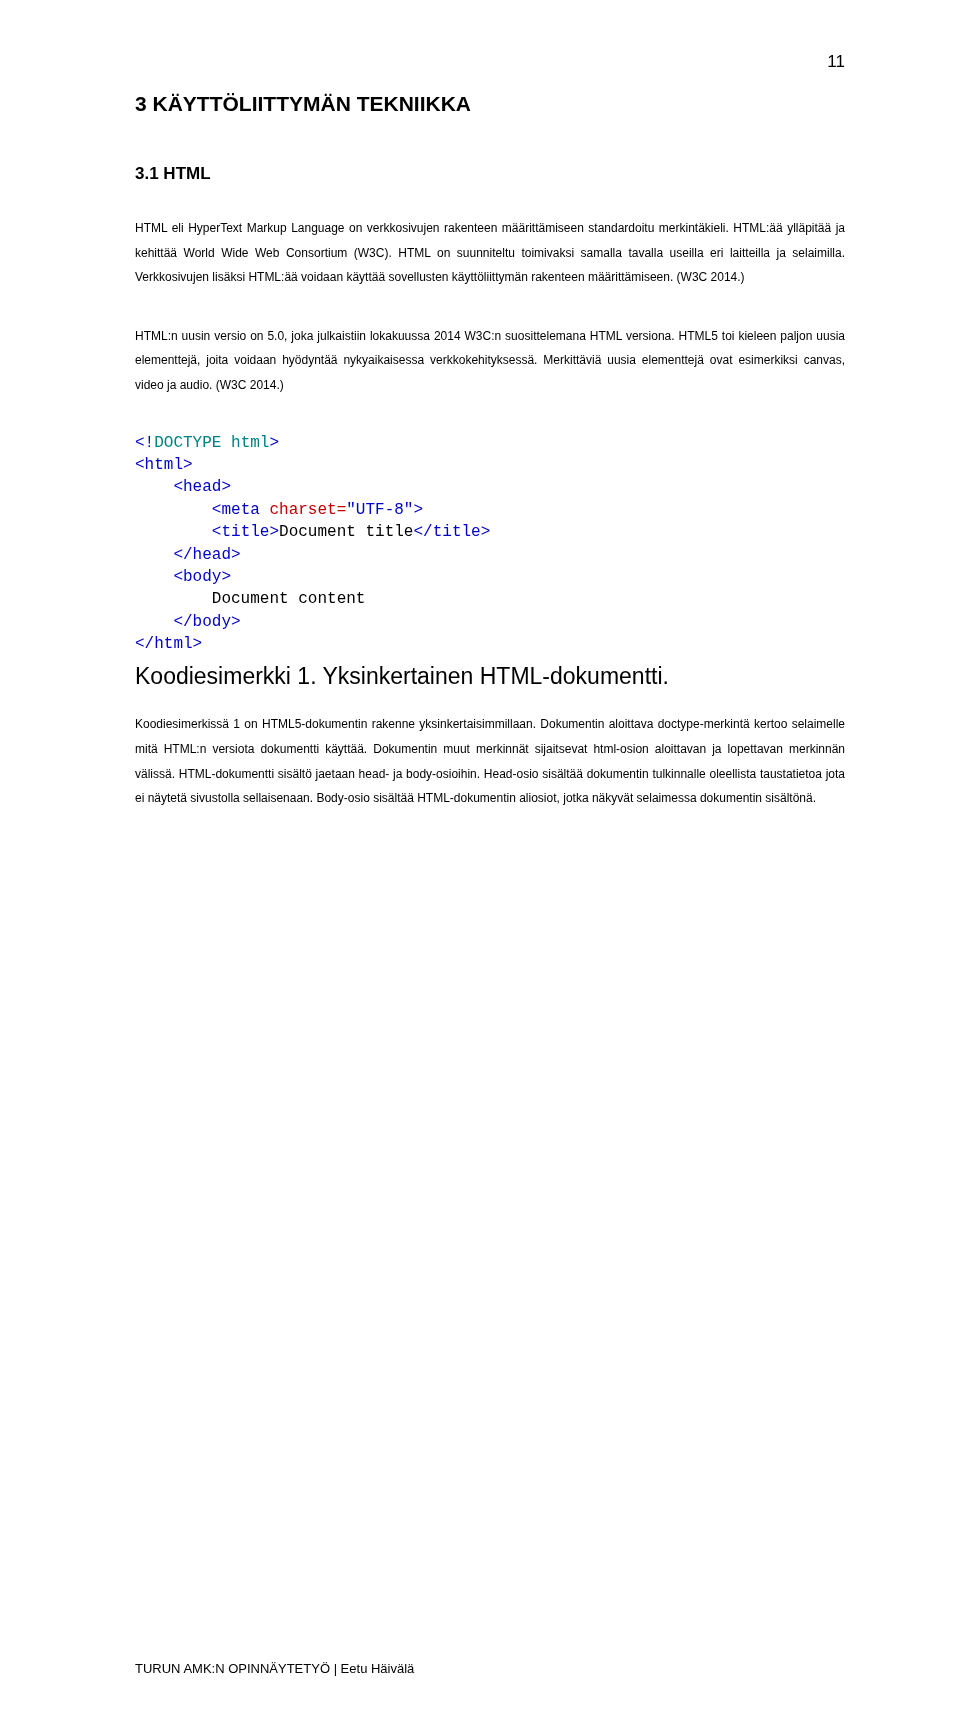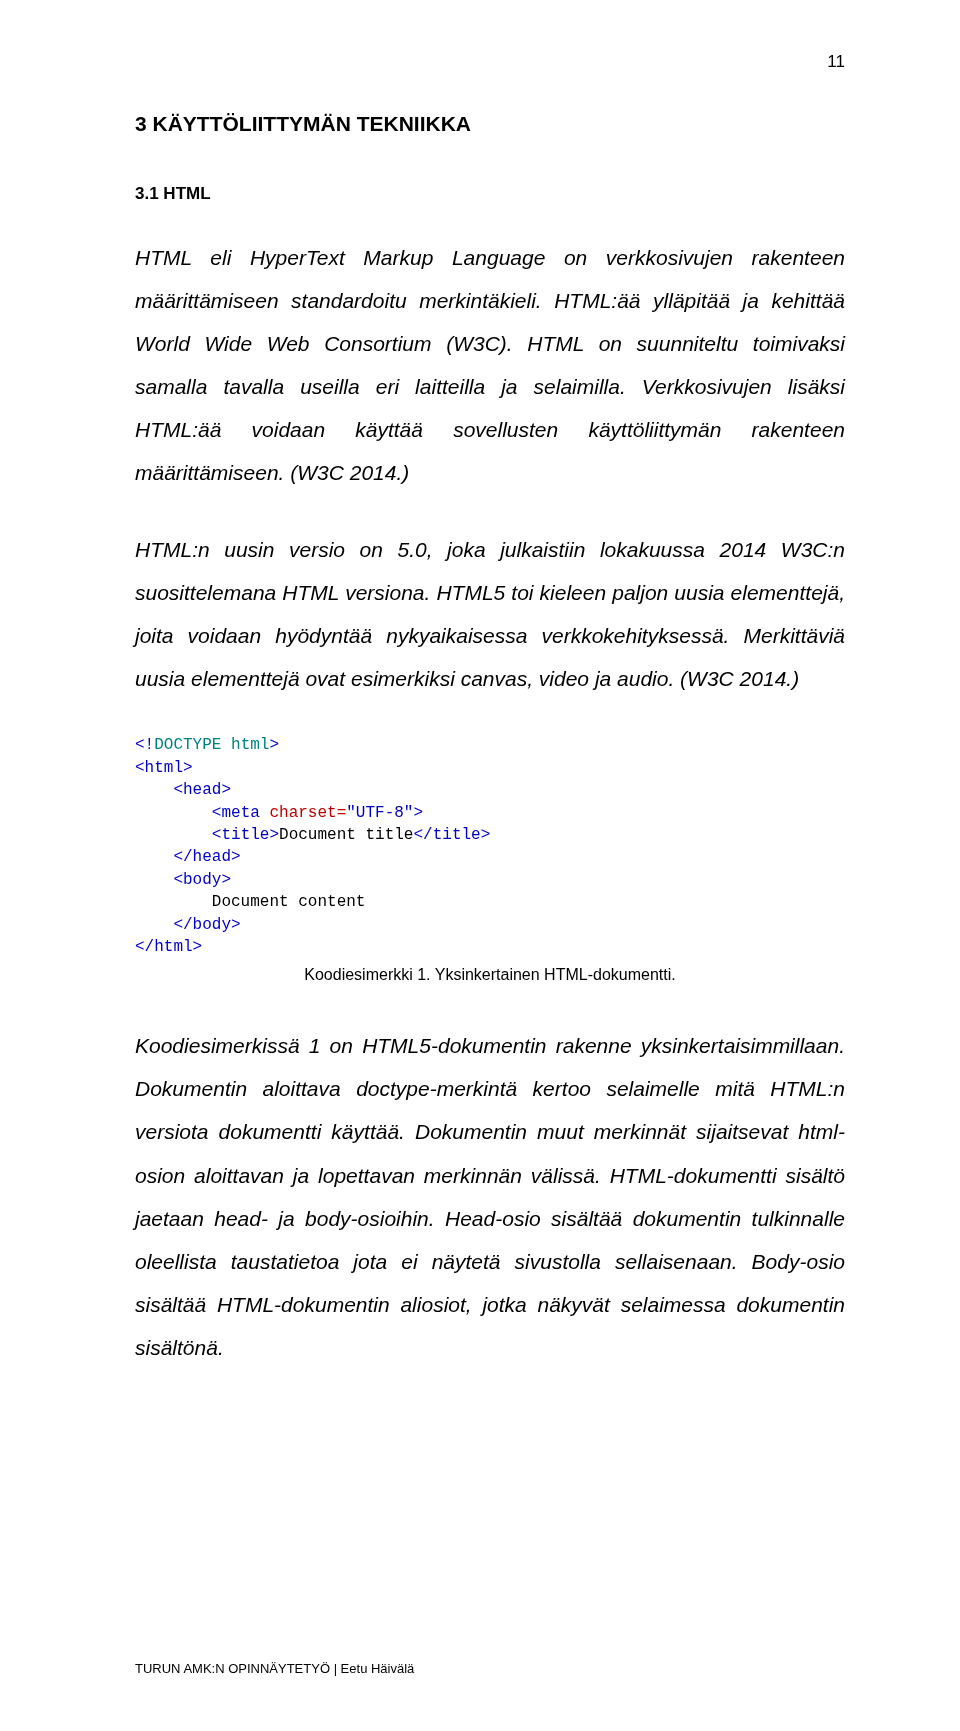--- a/index.html
+++ b/index.html
@@ -14,51 +14,49 @@
   }
   .page-number {
     position: absolute;
     top: 52px;
     right: 115px;
     font-size: 17px;
   }
   h1.section-heading {
     font-size: 21px;
     font-weight: bold;
-    margin-top: 52px;
+    margin-top: 32px;
     margin-bottom: 48px;
   }
   h2.sub-heading {
     font-size: 17px;
     margin-bottom: 32px;
     margin-top: 32px;
   }
   p.body-text {
-    font-size: 21px;
+    font-size: 12px;
     line-height: 2.05;
     text-align: justify;
     margin-bottom: 34px;
-    font-style: italic;
   }
   .code-block {
     font-family: "Courier New", Courier, monospace;
     font-size: 16px;
     line-height: 1.4;
     white-space: pre;
     margin-bottom: 8px;
   }
   .c-decl   { color: #008080; }
   .c-tag    { color: #0000c8; }
   .c-attr   { color: #c00000; }
   .c-val    { color: #0000c8; }
   .c-text   { color: #000000; }
   .caption {
-    font-size: 16px;
-    margin-bottom: 40px;
-    text-align: center;
+    font-size: 23px;
+    margin-bottom: 22px;
   }
   .footer {
     position: absolute;
     bottom: 55px;
     left: 135px;
     font-size: 13px;
     text-align: right;
   }
 </style>
 </head>

